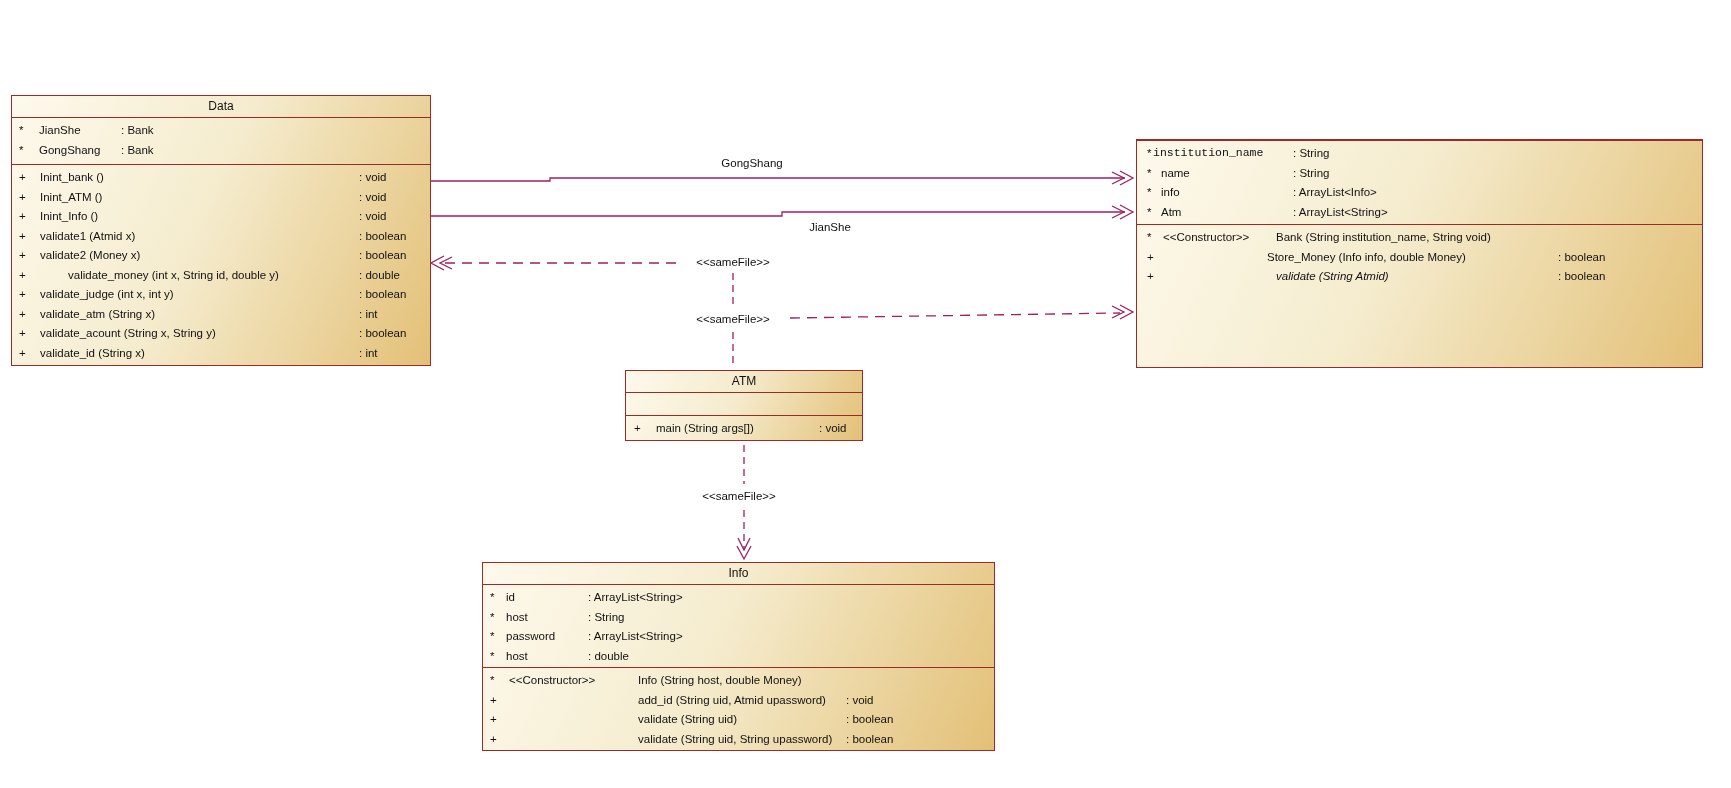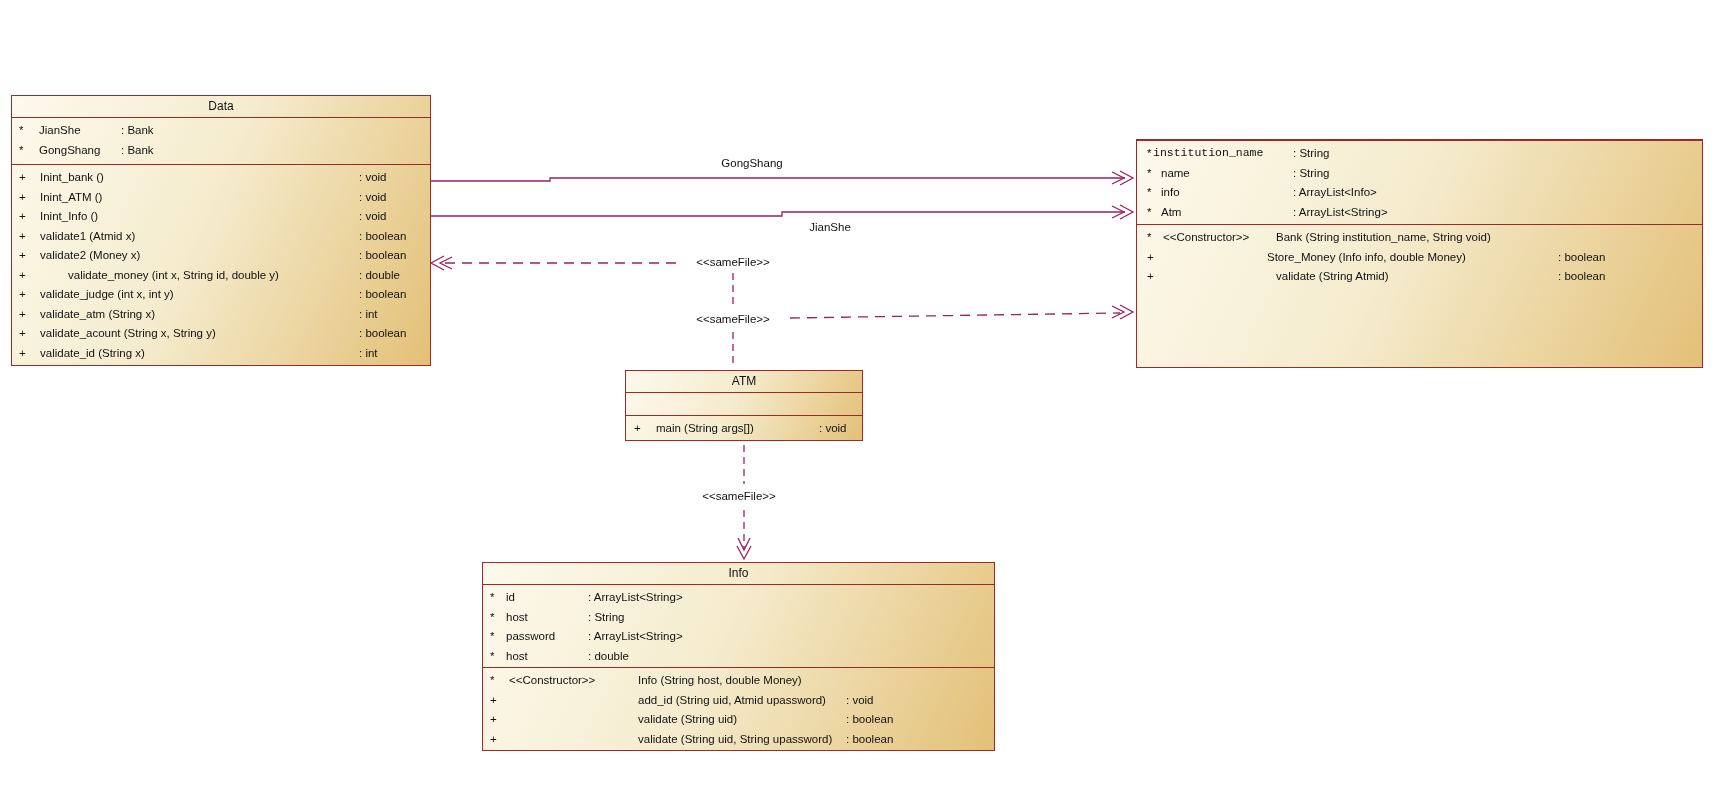--- a/index.html
+++ b/index.html
@@ -198,21 +198,21 @@
             <span class="cell" style="left: 26px;">&lt;&lt;Constructor&gt;&gt;</span>
             <span class="cell" style="left: 139px;">Bank (String institution_name, String void)</span>
           </div>
           <div class="row">
             <span class="cell" style="left: 10px;">+</span>
             <span class="cell" style="left: 130px;">Store_Money (Info info, double Money)</span>
             <span class="cell" style="left: 421px;">: boolean</span>
           </div>
           <div class="row">
             <span class="cell" style="left: 10px;">+</span>
-            <span class="cell" style="left: 139px;">validate (String Atmid)</span>
+            <span class="cell" style="left: 139px; font-style: italic;">validate (String Atmid)</span>
             <span class="cell" style="left: 421px;">: boolean</span>
           </div>
         </div>
       </div>
       <div class="class-box" style="left: 625px; top: 370px; width: 238px; height: 71px;">
         <div class="class-title" style="height: 21px;">ATM</div>
         <div class="section" style="height: 23px;"></div>
         <div class="section" style="height: 27px;">
           <div class="row">
             <span class="cell" style="left: 8px;">+</span>

